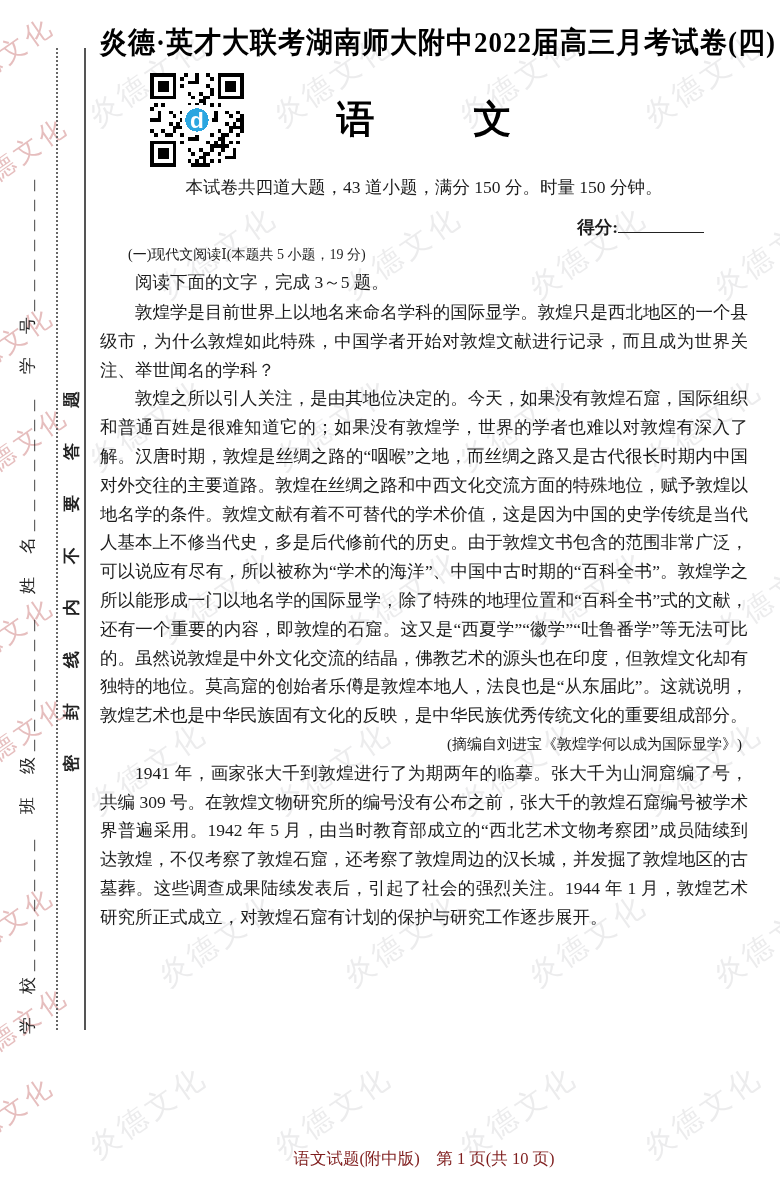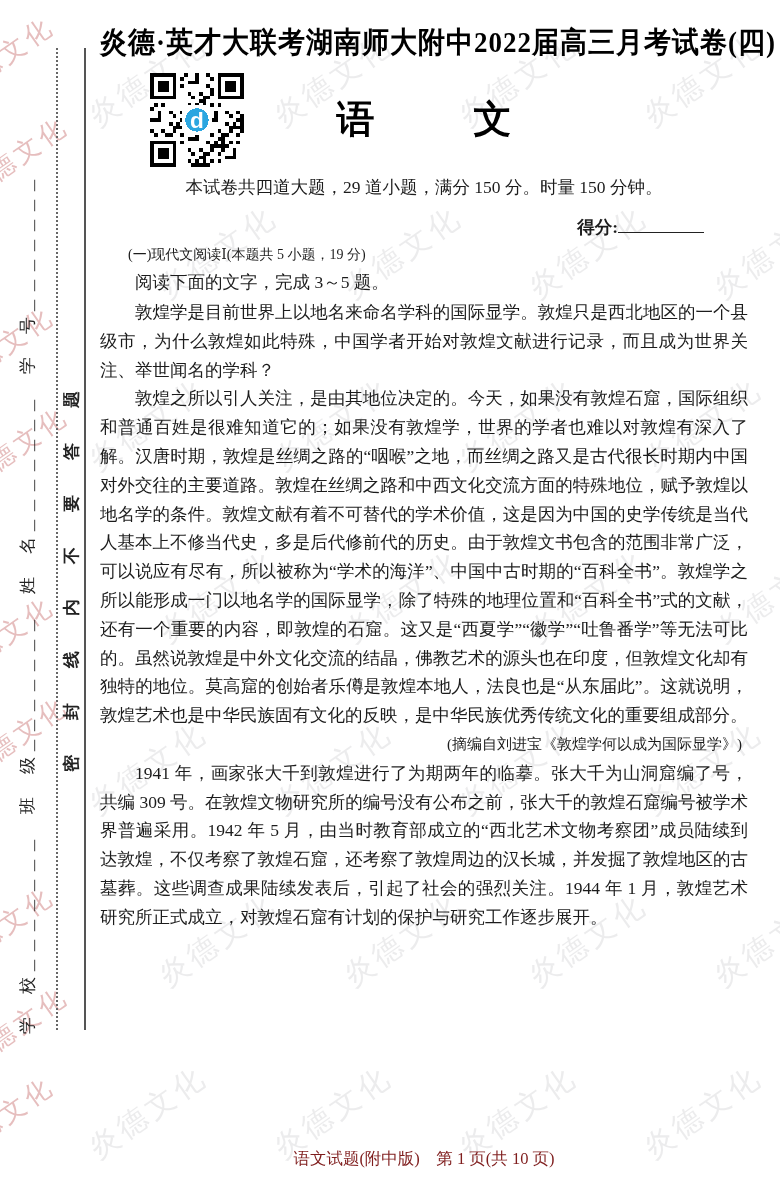--- a/index.html
+++ b/index.html
@@ -258,21 +258,21 @@
       <rect x="2" y="20" width="3" height="3" fill="#000"></rect>
       <rect x="8.6" y="8.6" width="7.8" height="7.8" fill="#fff" rx="1.6"></rect>
       <circle cx="12.5" cy="12.5" r="3.1" fill="#2ba6e0"></circle>
       <text x="12.5" y="14.6" text-anchor="middle" font-size="6" font-family="Liberation Sans, sans-serif" font-weight="bold" fill="#fff">d</text>
     </svg>
 </div>
 
 <div id="content">
   <div id="paper-title">炎德·英才大联考湖南师大附中2022届高三月考试卷(四)</div>
   <div id="subject-title">语　文</div>
-  <div id="exam-instructions">本试卷共四道大题，29 道小题，满分 150 分。时量 150 分钟。</div>
+  <div id="exam-instructions">本试卷共四道大题，43 道小题，满分 150 分。时量 150 分钟。</div>
   <div id="score-line">
     <span>得分:</span><span id="score-blank"></span>
   </div>
   <div id="section-subheading">(一)现代文阅读Ⅰ(本题共 5 小题，19 分)</div>
   <div id="section-lead">阅读下面的文字，完成 3～5 题。</div>
   <div id="body-text">
       <p class="body-para">敦煌学是目前世界上以地名来命名学科的国际显学。敦煌只是西北地区的一个县级市，为什么敦煌如此特殊，中国学者开始对敦煌文献进行记录，而且成为世界关注、举世闻名的学科？</p>
       <p class="body-para">敦煌之所以引人关注，是由其地位决定的。今天，如果没有敦煌石窟，国际组织和普通百姓是很难知道它的；如果没有敦煌学，世界的学者也难以对敦煌有深入了解。汉唐时期，敦煌是丝绸之路的“咽喉”之地，而丝绸之路又是古代很长时期内中国对外交往的主要道路。敦煌在丝绸之路和中西文化交流方面的特殊地位，赋予敦煌以地名学的条件。敦煌文献有着不可替代的学术价值，这是因为中国的史学传统是当代人基本上不修当代史，多是后代修前代的历史。由于敦煌文书包含的范围非常广泛，可以说应有尽有，所以被称为“学术的海洋”、中国中古时期的“百科全书”。敦煌学之所以能形成一门以地名学的国际显学，除了特殊的地理位置和“百科全书”式的文献，还有一个重要的内容，即敦煌的石窟。这又是“西夏学”“徽学”“吐鲁番学”等无法可比的。虽然说敦煌是中外文化交流的结晶，佛教艺术的源头也在印度，但敦煌文化却有独特的地位。莫高窟的创始者乐僔是敦煌本地人，法良也是“从东届此”。这就说明，敦煌艺术也是中华民族固有文化的反映，是中华民族优秀传统文化的重要组成部分。</p>
       <div id="attribution">(摘编自刘进宝《敦煌学何以成为国际显学》)</div>
       <p class="body-para">1941 年，画家张大千到敦煌进行了为期两年的临摹。张大千为山洞窟编了号，共编 309 号。在敦煌文物研究所的编号没有公布之前，张大千的敦煌石窟编号被学术界普遍采用。1942 年 5 月，由当时教育部成立的“西北艺术文物考察团”成员陆续到达敦煌，不仅考察了敦煌石窟，还考察了敦煌周边的汉长城，并发掘了敦煌地区的古墓葬。这些调查成果陆续发表后，引起了社会的强烈关注。1944 年 1 月，敦煌艺术研究所正式成立，对敦煌石窟有计划的保护与研究工作逐步展开。</p>

